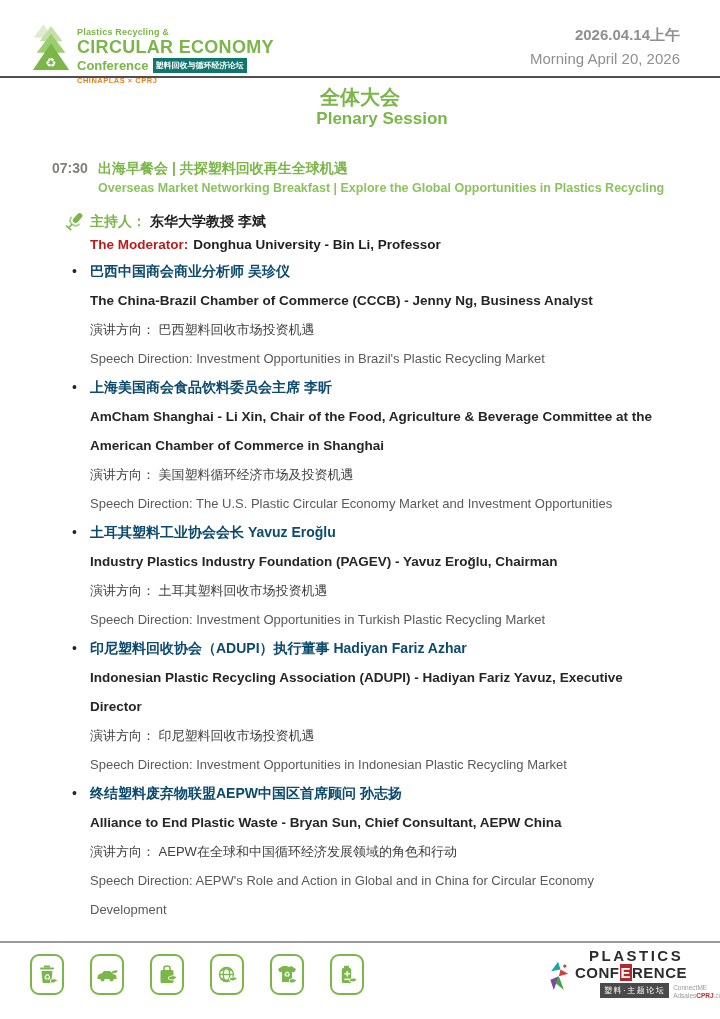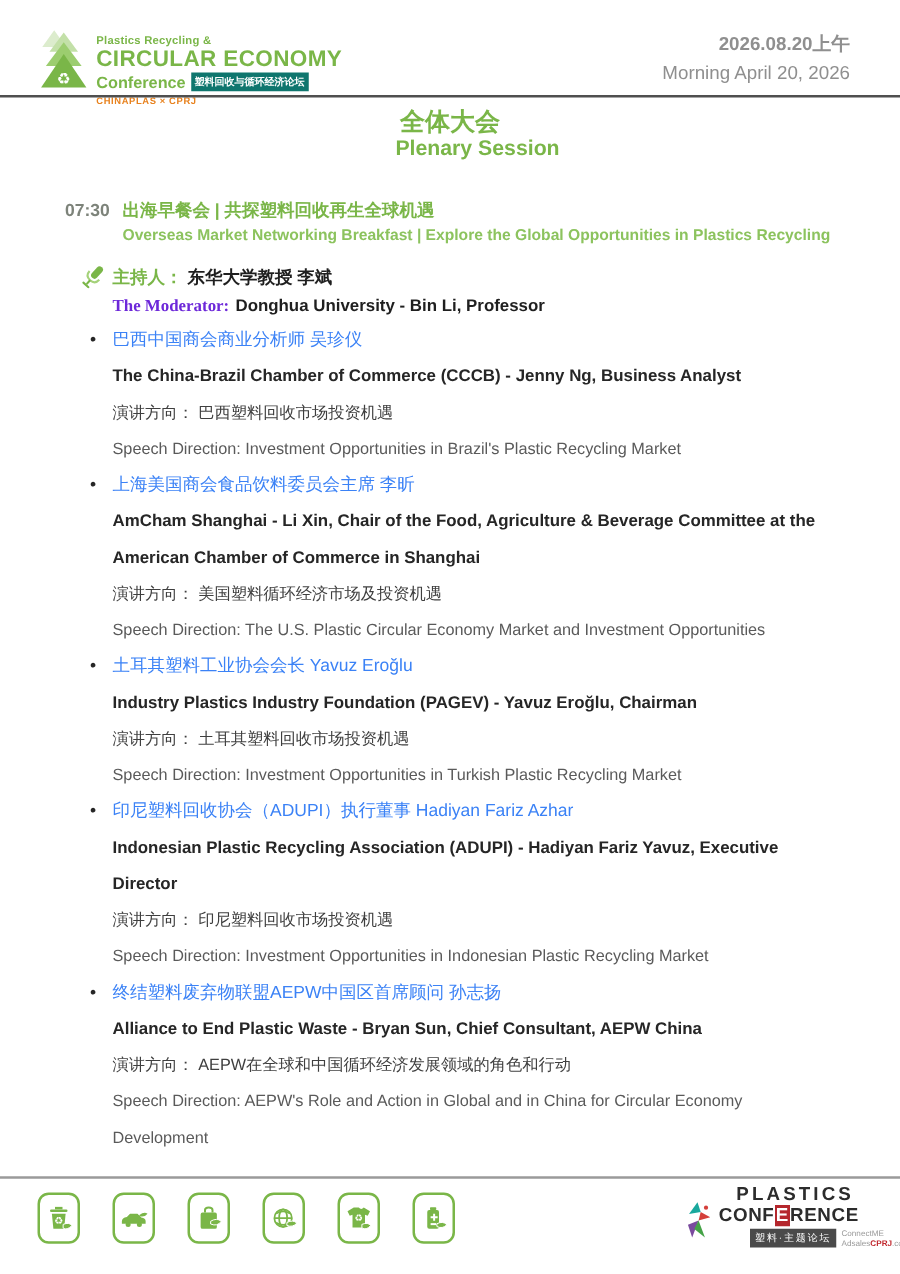--- a/index.html
+++ b/index.html
@@ -33,29 +33,29 @@
   .session-cn   { position:absolute; left:98px; top:160px; font-size:14px; font-weight:700; color:#7ab648; }
   .session-en   { position:absolute; left:98px; top:181px; font-size:12.5px; font-weight:600; color:#8cc35e; width:605px; }
 
   
   .mic { position:absolute; left:62px; top:209px; width:25px; height:27px; }
   .moderator { position:absolute; left:90px; top:209px; }
   .mod-line1 { font-size:14px; font-weight:700; line-height:24px; }
   .mod-label-cn { color:#7ab648; margin-right:4px; }
   .mod-name-cn  { color:#1f1f1f; }
   .mod-line2 { font-size:13.5px; font-weight:700; line-height:24px; }
-  .mod-label-en { color:#6d28d9; margin-right:5px;font-family:Liberation Serif, serif; }
+  .mod-label-en { color:#b91c1c; margin-right:5px; }
   .mod-name-en  { color:#1f1f1f; }
 
   
   .speakers { position:absolute; left:90px; top:257px; width:572px; }
   .speaker  { position:relative; }
   .speaker .bullet { position:absolute; left:-18px; top:0; line-height:29px; font-size:14px; color:#262626; }
   .speaker p { margin:0; line-height:29px; }
-  .sp-name-cn { font-size:14px;   font-weight:400; color:#3b82f6; }
+  .sp-name-cn { font-size:14px;   font-weight:700; color:#0c4a6e; }
   .sp-name-en { font-size:13.5px; font-weight:700; color:#262626; }
   .sp-dir-cn  { font-size:13px; color:#3f3f3f; }
   .sp-dir-en  { font-size:13px; color:#5a5a5a; }
 
   
   .hr-bottom { position:absolute; left:0; right:0; top:941px; height:2px; background:#9a9a9a; }
   .footer-icons { position:absolute; left:30px; top:954px; display:flex; gap:26px; }
   .eco-icon { width:34px; height:41px; border:2px solid #7ab648; border-radius:9px;
               box-sizing:border-box; display:flex; align-items:center; justify-content:center; background:#fff; }
   .eco-icon svg { width:24px; height:24px; display:block; }
@@ -91,21 +91,21 @@
       <div class="lt-title">CIRCULAR ECONOMY</div>
       <div class="lt-row">
         <span class="lt-conf">Conference</span>
         <span class="lt-badge">塑料回收与循环经济论坛</span>
       </div>
       <div class="lt-org">CHINAPLAS × CPRJ</div>
     </div>
   </div>
 
   <div class="date-block">
-    <div class="date-cn">2026.08.20上午</div>
+    <div class="date-cn">2026.04.14上午</div>
     <div class="date-en">Morning April 20, 2026</div>
   </div>
 
   <div class="hr-top"></div>
 
   <div class="title-cn">全体大会</div>
   <div class="title-en">Plenary Session</div>
 
   <div class="session-time">07:30</div>
   <div class="session-cn">出海早餐会 | 共探塑料回收再生全球机遇</div>

